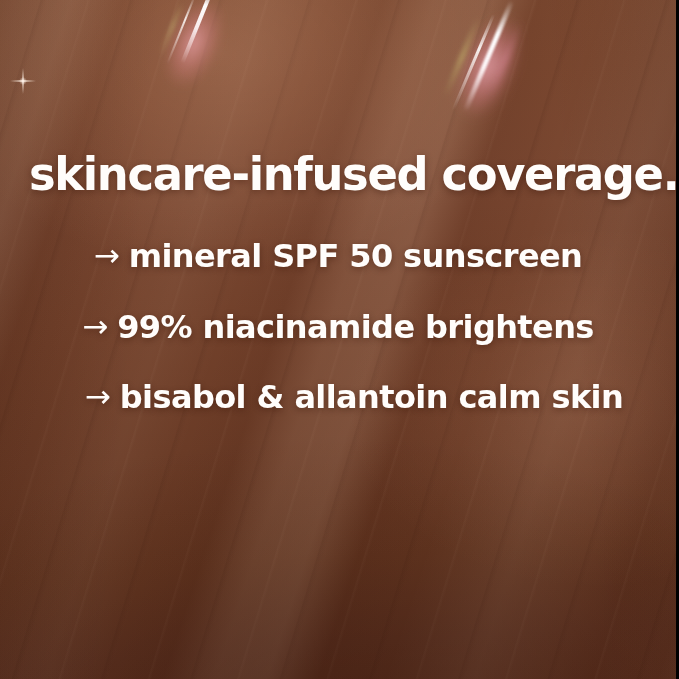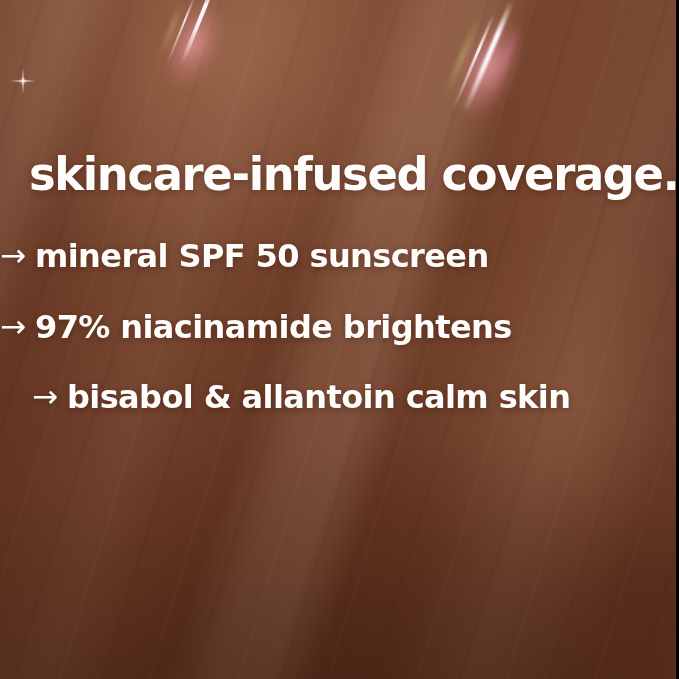--- a/index.html
+++ b/index.html
@@ -214,20 +214,21 @@
     text-shadow: 0 2px 7px rgba(52,18,6,0.42);
     transform: scaleX(0.985);
     transform-origin: left center;
   }
 
   .bullets {
     position: absolute;
     left: 0;
     right: 0;
     top: 236px;
+    text-align: center;
   }
   .bullet {
     position: relative;
     font-family: "DejaVu Sans", sans-serif;
     font-weight: 700;
     font-size: 32px;
     letter-spacing: -0.6px;
     line-height: 1.27;
     text-shadow: 0 2px 6px rgba(52,18,6,0.40);
   }
@@ -284,21 +285,21 @@
 
     <div class="headline">skincare-infused coverage.</div>
 
     <div class="bullets">
 
       <div class="bullet b1">
         <span class="line"><span class="arrow">→</span><span>mineral SPF 50 sunscreen</span></span>
       </div>
 
       <div class="bullet b2">
-        <span class="line"><span class="arrow">→</span><span>97% niacinamide brightens</span></span>
+        <span class="line"><span class="arrow">→</span><span>99% niacinamide brightens</span></span>
       </div>
 
       <div class="bullet b3">
         <span class="line"><span class="arrow">→</span><span>bisabol &amp; allantoin calm skin</span></span>
       </div>
 
     </div>
   </div>
 </div>
 

